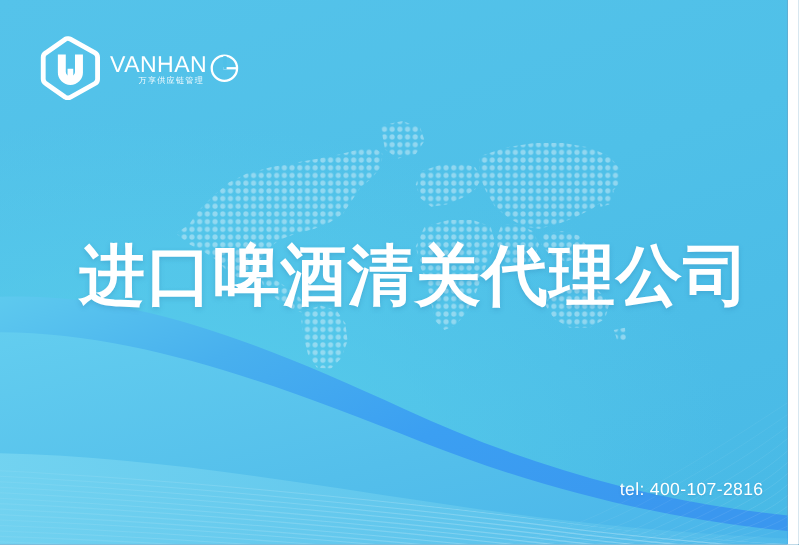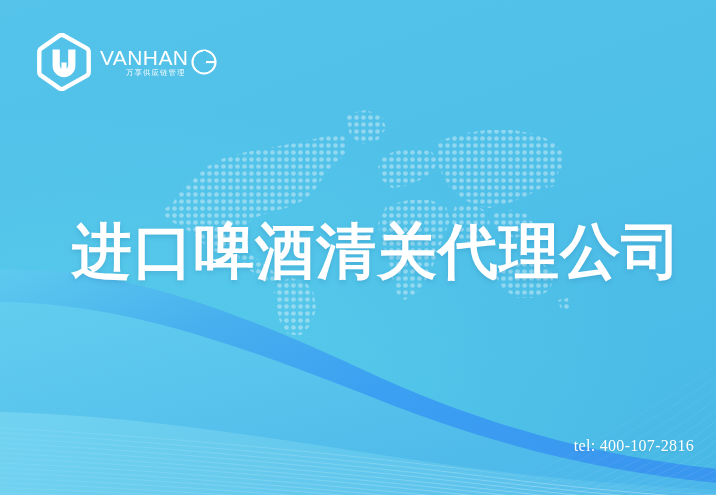--- a/index.html
+++ b/index.html
@@ -70,21 +70,21 @@
   }
 
   
   .phone{
     position:absolute;
     right:22px;top:437px;
     font-size:16px;
     color:#ffffff;
     letter-spacing:.3px;
     white-space:nowrap;
-    font-family:Liberation Serif, serif;
+    font-family:Liberation Sans, sans-serif;
     text-shadow:0 1px 2px rgba(40,120,170,.25);
   }
 </style>
 </head>
 <body>
 
 <div id="banner">
 
   <div class="bg-base"></div>
 

